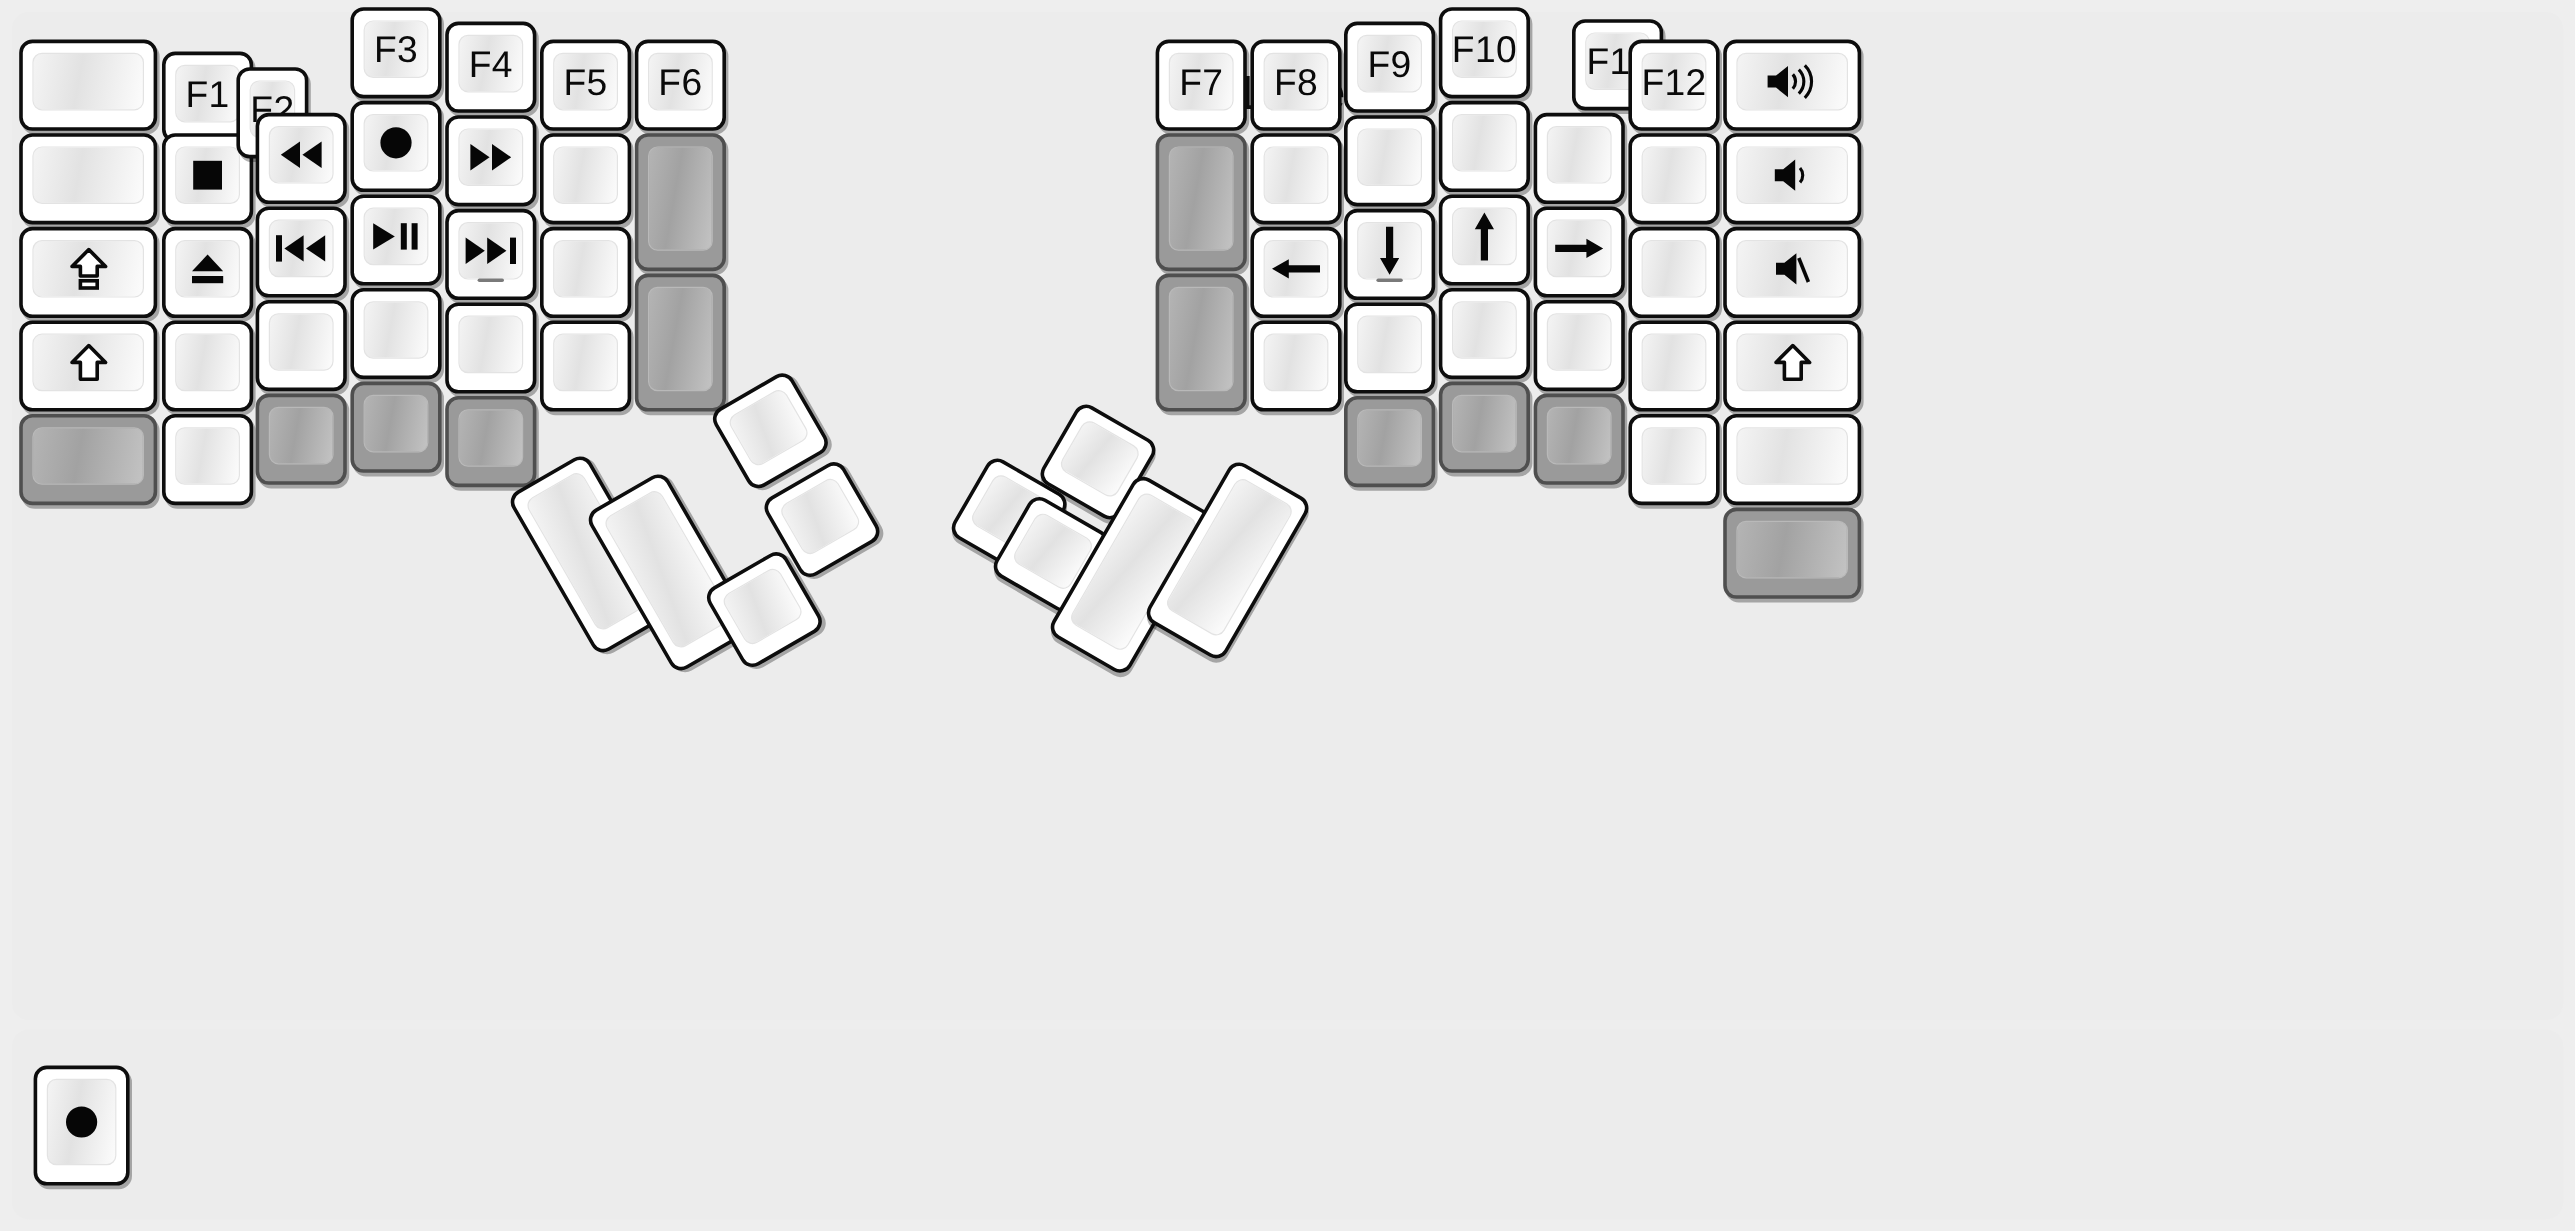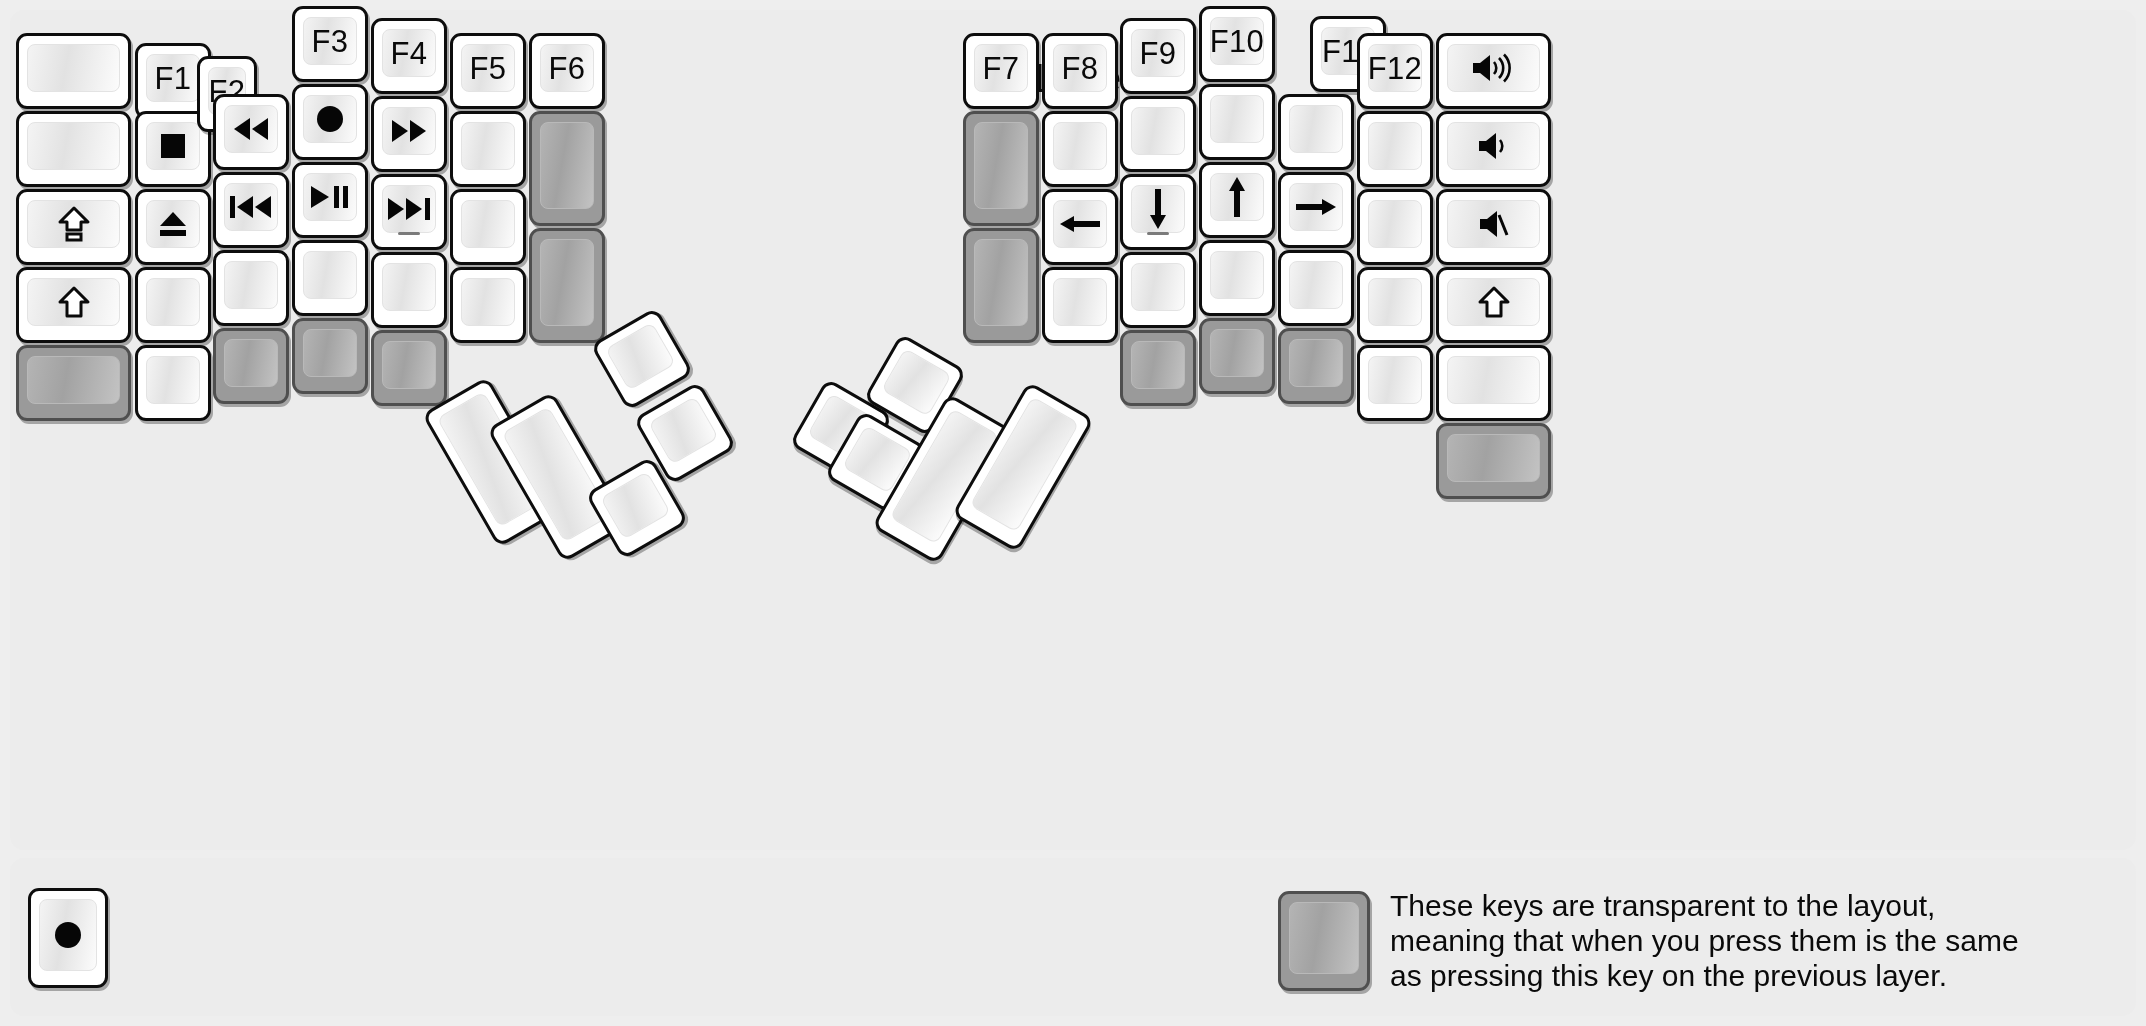--- a/index.html
+++ b/index.html
@@ -487,22 +487,14 @@
       <div class="legend-key" style="width: 80px; height: 100px;">
         <div class="cap">
           <span style="display: flex;">
             <svg width="28" height="28" viewBox="0 0 28 28">
               <circle cx="14" cy="14" r="13" style="fill:#060606;stroke:none;"></circle>
             </svg>
           </span>
         </div>
       </div>
     </div>
-  <div class="legend-item" id="legend-2" style="left:1278px;">
-      <div class="legend-key trans" style="width: 92px; height: 100px;">
-        <div class="cap"></div>
-      </div>
-      <div class="legend-text">These keys are transparent to the layout,
-meaning that when you press them is the same
-as pressing this key on the previous layer.</div>
-    </div>
 
 </div>
 
 </body></html>

